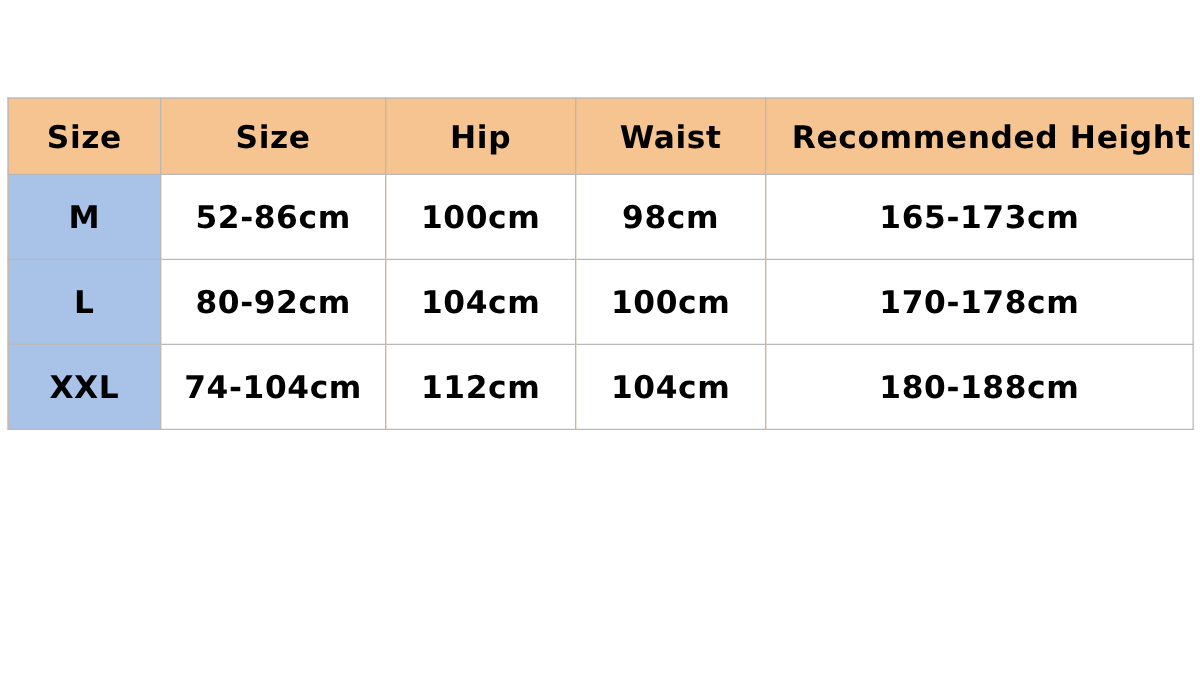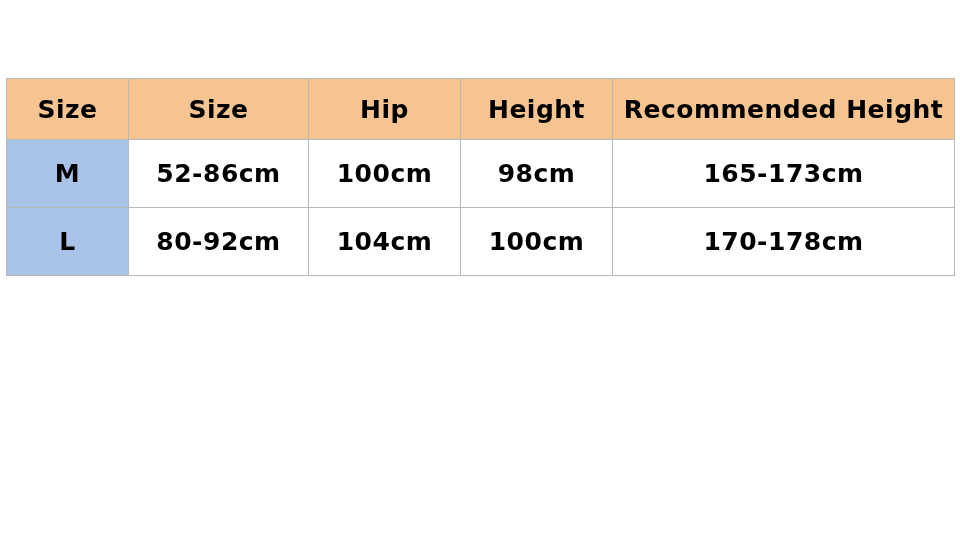--- a/index.html
+++ b/index.html
@@ -57,55 +57,63 @@
     font-size: 25px;
     background: #ffffff;
   }
   table.size-chart tbody td.size-cell {
     background: #a8c2e8;
     font-size: 25px;
   }
   
   table.size-chart thead th.c-height-head {
     font-size: 25px;
+    text-align: right;
   }
 </style>
 </head>
 <body>
 
 <div class="page">
   <div class="table-wrap">
     <table class="size-chart">
       <colgroup>
         <col class="c-size">
         <col class="c-waist">
         <col class="c-hip">
         <col class="c-length">
         <col class="c-height">
       </colgroup>
       <thead>
         <tr>
           <th>Size</th>
           <th>Size</th>
           <th>Hip</th>
-          <th>Height</th>
+          <th>Waist</th>
           <th class="c-height-head">Recommended Height</th>
         </tr>
       </thead>
       <tbody>
         <tr>
           <td class="size-cell">M</td>
           <td>52-86cm</td>
           <td>100cm</td>
           <td>98cm</td>
           <td>165-173cm</td>
         </tr>
         <tr>
           <td class="size-cell">L</td>
           <td>80-92cm</td>
           <td>104cm</td>
           <td>100cm</td>
           <td>170-178cm</td>
         </tr>
+        <tr>
+          <td class="size-cell">XXL</td>
+          <td>74-104cm</td>
+          <td>112cm</td>
+          <td>104cm</td>
+          <td>180-188cm</td>
+        </tr>
       </tbody>
     </table>
   </div>
 </div>
 
 </body></html>

